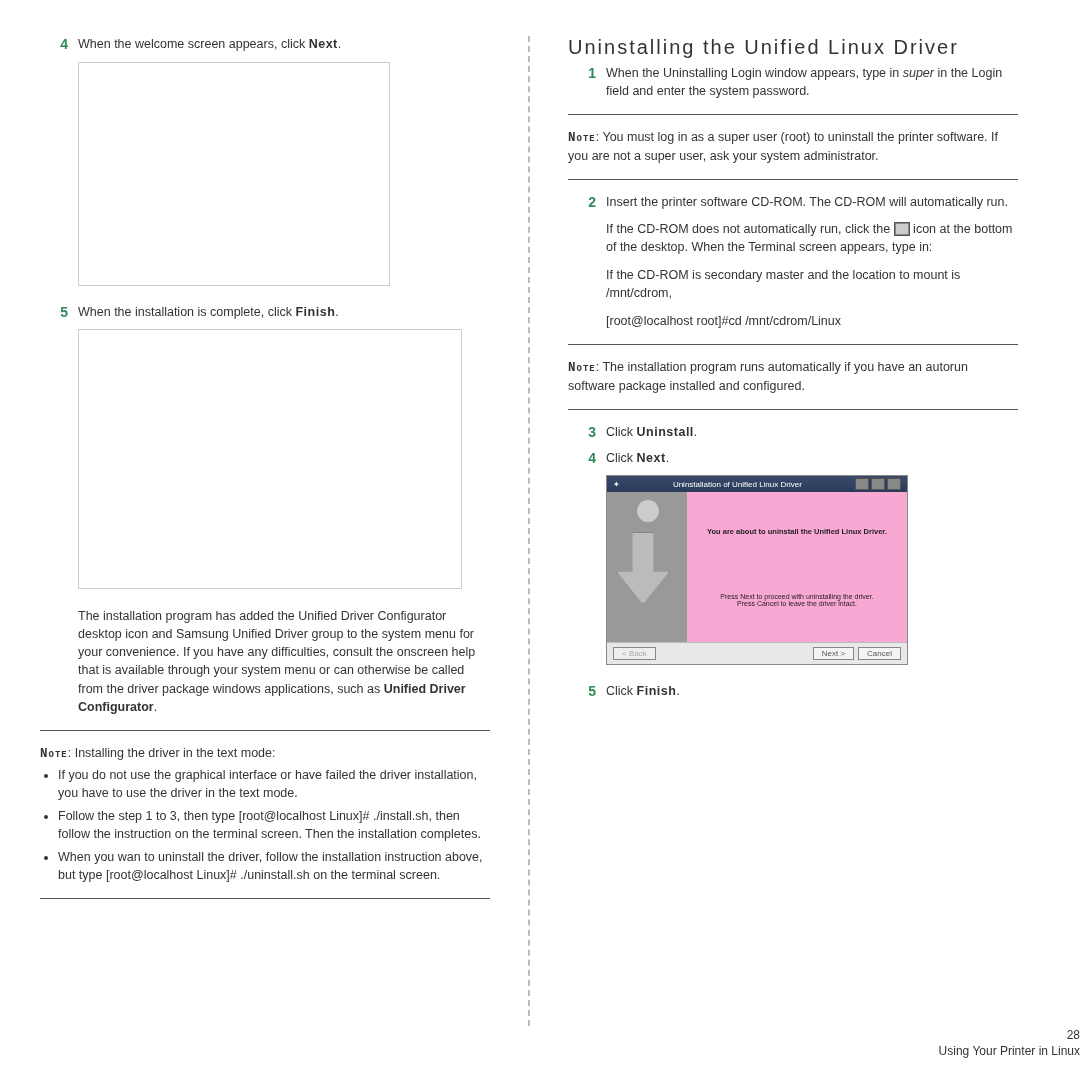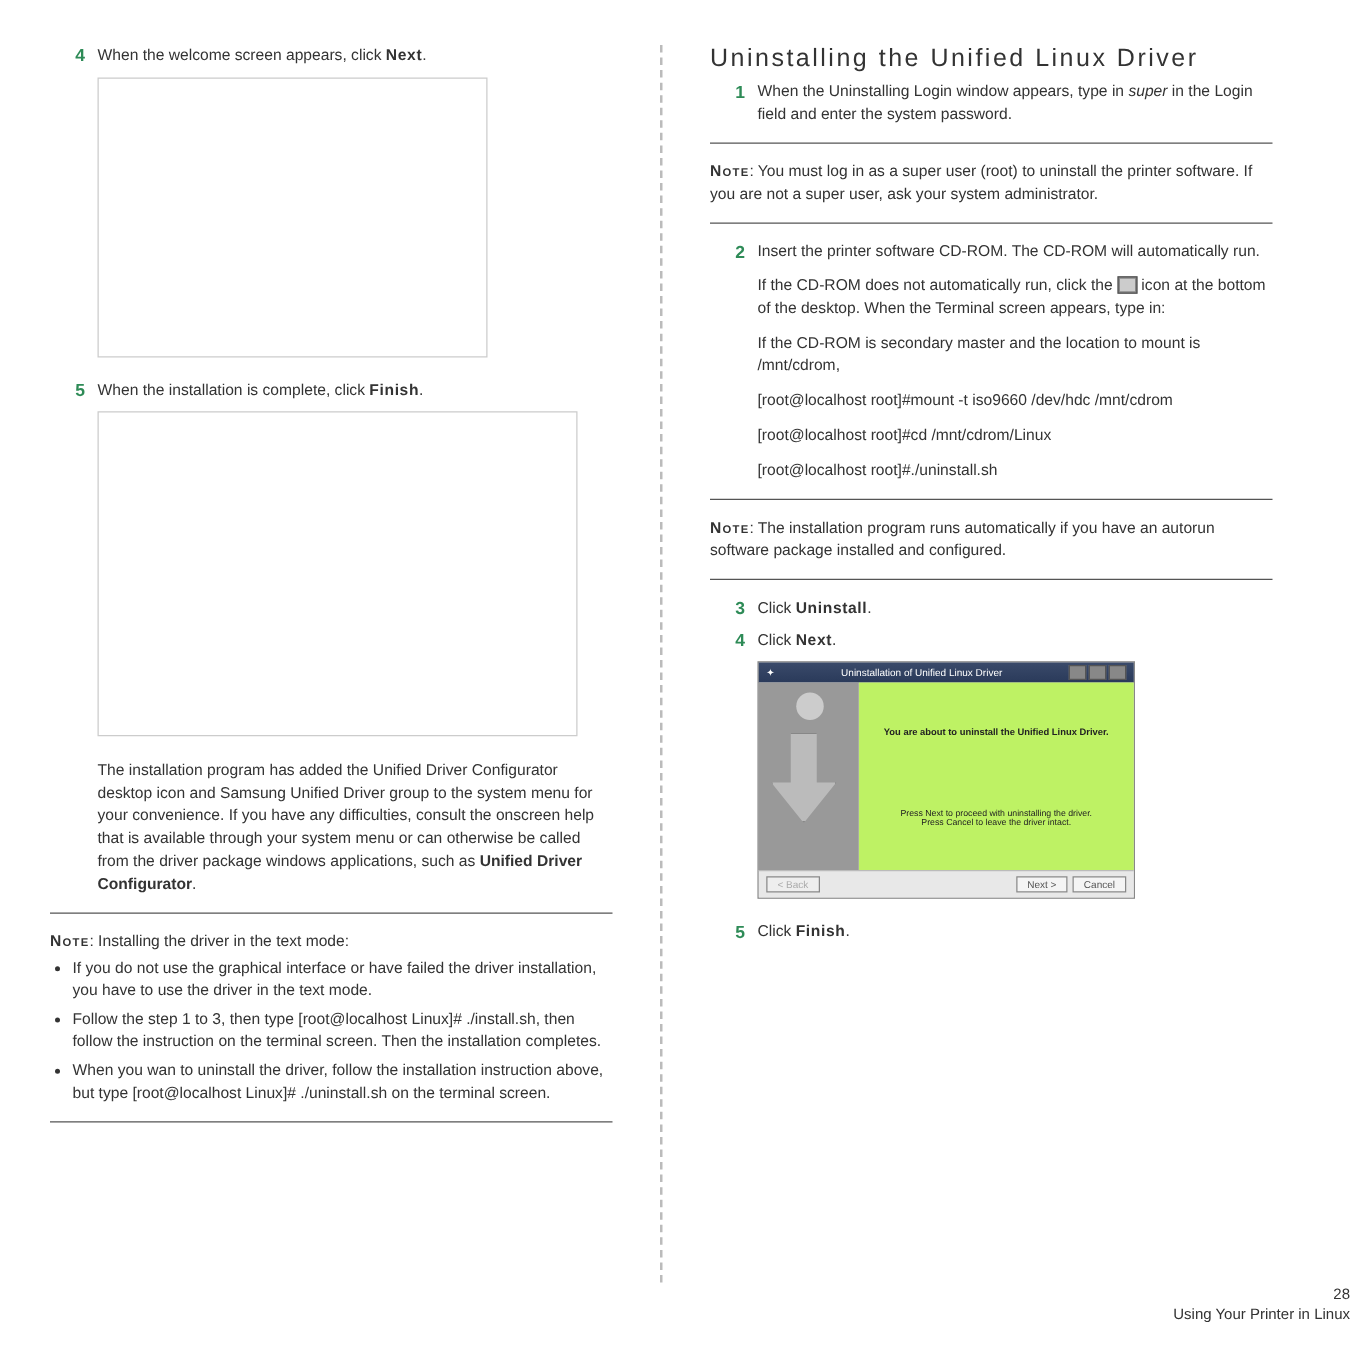--- a/index.html
+++ b/index.html
@@ -65,21 +65,21 @@
   .hr {
     border: none;
     border-top: 1px solid #555;
     margin: 14px 0;
   }
   .note-block {
     font-size: 12.5px;
     line-height: 1.4;
     color: #333;
   }
-  .note-label { font-variant: small-caps; letter-spacing: 1px; }
+  .note-label { font-variant: small-caps; letter-spacing: 1px; font-family: Liberation Mono, monospace; }
   ul.bullets {
     margin: 4px 0 0 0;
     padding-left: 18px;
     font-size: 12.5px;
     line-height: 1.4;
   }
   ul.bullets li { margin-bottom: 6px; }
   .h2 {
     font-size: 20px;
     letter-spacing: 2px;
@@ -136,21 +136,21 @@
   }
   .arrow {
     position:absolute;
     left:10px; top:40px;
     width:50px; height:70px;
     background:#bbb;
     clip-path: polygon(30% 0,70% 0,70% 55%,100% 55%,50% 100%,0 55%,30% 55%);
     border:1px solid #777;
   }
   .dialog-right {
-    flex:1; background:#bef264;
+    flex:1; background:#f9a8d4;
     display:flex; flex-direction:column;
     justify-content:space-around;
     align-items:center;
     padding:6px;
     text-align:center;
   }
   .dialog-right .msg1 { font-weight:bold; font-size:7.5px;}
   .dialog-right .msg2 { font-size:7px;}
   .dialog-footer {
     display:flex; justify-content:space-between;
@@ -234,23 +234,21 @@
 
     <div class="step">
       <div class="step-num">2</div>
       <div class="step-body">Insert the printer software CD-ROM. The CD-ROM will automatically run.</div>
     </div>
 
     <div class="sub-indent">
       <span>If the CD-ROM does not automatically run, click the </span><span class="terminal-icon"></span><span> icon at the bottom of the desktop. When the Terminal screen appears, type in:</span>
     </div>
     <div class="sub-indent">If the CD-ROM is secondary master and the location to mount is /mnt/cdrom,</div>
-    <div class="sub-indent">[root@localhost root]#mount -t iso9660 /dev/hdc /mnt/cdrom</div>
     <div class="sub-indent">[root@localhost root]#cd /mnt/cdrom/Linux</div>
-    <div class="sub-indent">[root@localhost root]#./uninstall.sh</div>
 
     <hr class="hr">
     <div class="note-block">
       <span class="note-label"><b>Note</b></span><span>: The installation program runs automatically if you have an autorun software package installed and configured.</span>
     </div>
     <hr class="hr">
 
     <div class="step">
       <div class="step-num">3</div>
       <div class="step-body">

